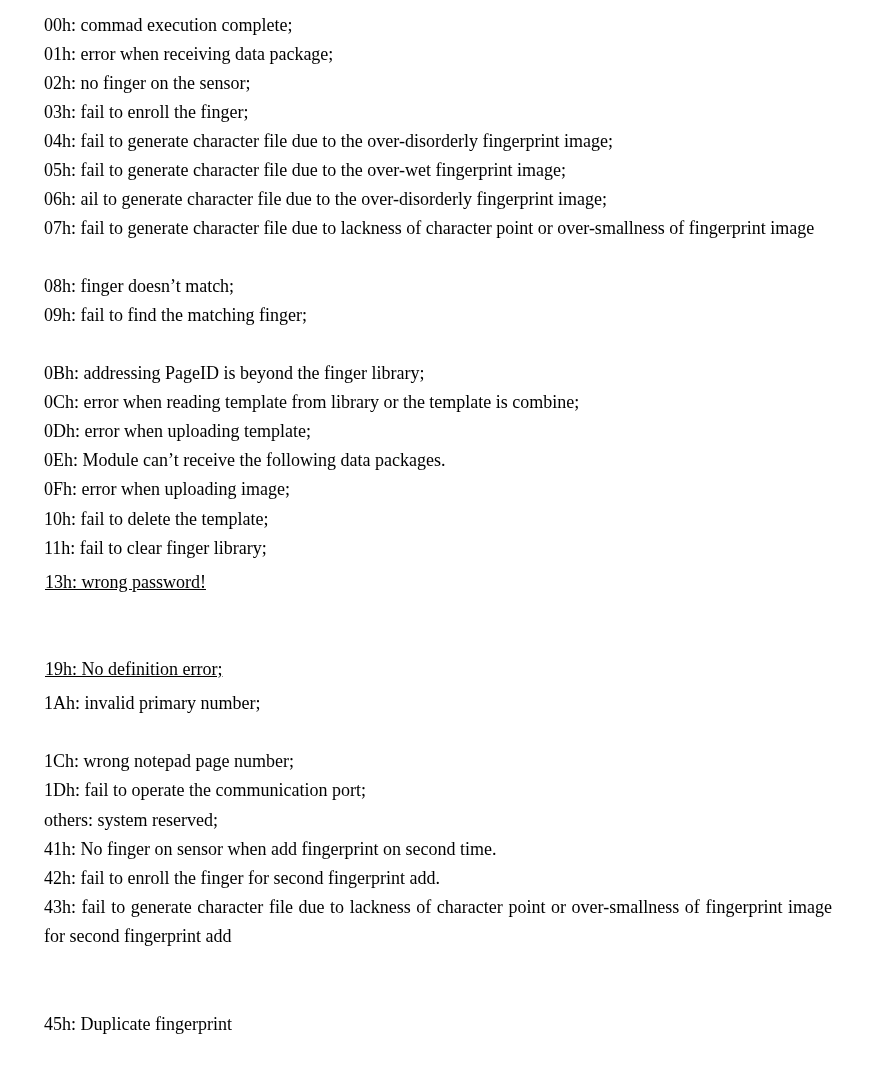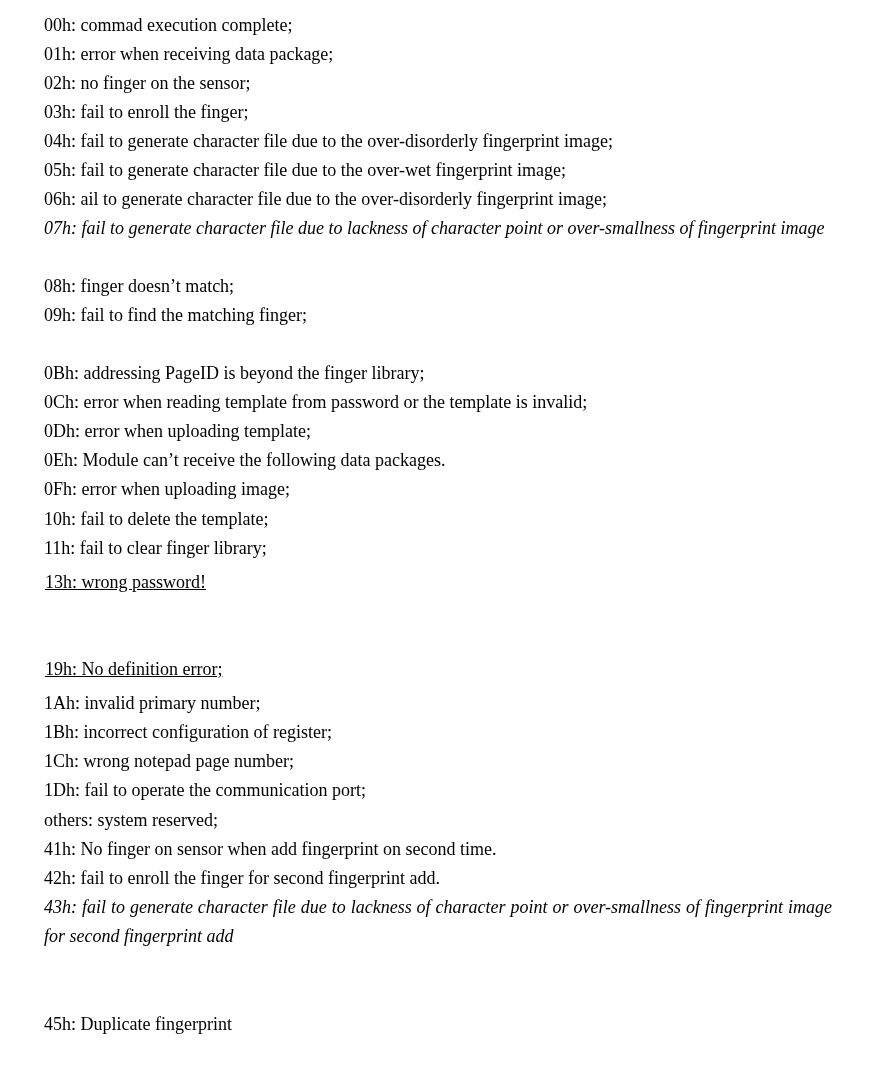--- a/index.html
+++ b/index.html
@@ -28,49 +28,47 @@
       position: absolute;
       left: 44px;
       width: 788px;
       line-height: 29px;
       white-space: nowrap;
     }
     .line.wrap {
       white-space: normal;
       text-align: justify;
       text-align-last: left;
-      font-style: italic;
     }
     .line.indent1 { left: 45px; text-decoration: underline; }
   </style>
 </head>
 <body>
 
 <div class="doc">
   <div class="line" style="top:2px">00h: commad execution complete;</div>
   <div class="line" style="top:31px">01h: error when receiving data package;</div>
   <div class="line" style="top:60px">02h: no finger on the sensor;</div>
   <div class="line" style="top:89px">03h: fail to enroll the finger;</div>
   <div class="line" style="top:118px">04h: fail to generate character file due to the over-disorderly fingerprint image;</div>
   <div class="line" style="top:147px">05h: fail to generate character file due to the over-wet fingerprint image;</div>
   <div class="line" style="top:176px">06h: ail to generate character file due to the over-disorderly fingerprint image;</div>
   <div class="line wrap" style="top:205px">07h: fail to generate character file due to lackness of character point or over-smallness of fingerprint image</div>
   <div class="line" style="top:263px">08h: finger doesn’t match;</div>
   <div class="line" style="top:292px">09h: fail to find the matching finger;</div>
   <div class="line" style="top:350px">0Bh: addressing PageID is beyond the finger library;</div>
-  <div class="line" style="top:379px">0Ch: error when reading template from password or the template is invalid;</div>
+  <div class="line" style="top:379px">0Ch: error when reading template from library or the template is combine;</div>
   <div class="line" style="top:408px">0Dh: error when uploading template;</div>
   <div class="line" style="top:437px">0Eh: Module can’t receive the following data packages.</div>
   <div class="line" style="top:466px">0Fh: error when uploading image;</div>
   <div class="line" style="top:496px">10h: fail to delete the template;</div>
   <div class="line" style="top:525px">11h: fail to clear finger library;</div>
   <div class="line indent1" style="top:559px">13h: wrong password!</div>
   <div class="line indent1" style="top:646px">19h: No definition error;</div>
   <div class="line" style="top:680px">1Ah: invalid primary number;</div>
-  <div class="line" style="top:709px">1Bh: incorrect configuration of register;</div>
   <div class="line" style="top:738px">1Ch: wrong notepad page number;</div>
   <div class="line" style="top:767px">1Dh: fail to operate the communication port;</div>
   <div class="line" style="top:797px">others: system reserved;</div>
   <div class="line" style="top:826px">41h: No finger on sensor when add fingerprint on second time.</div>
   <div class="line" style="top:855px">42h: fail to enroll the finger for second fingerprint add.</div>
   <div class="line wrap" style="top:884px">43h: fail to generate character file due to lackness of character point or over-smallness of fingerprint image for second fingerprint add</div>
   <div class="line" style="top:1001px">45h: Duplicate fingerprint</div>
 </div>
 
 </body></html>

